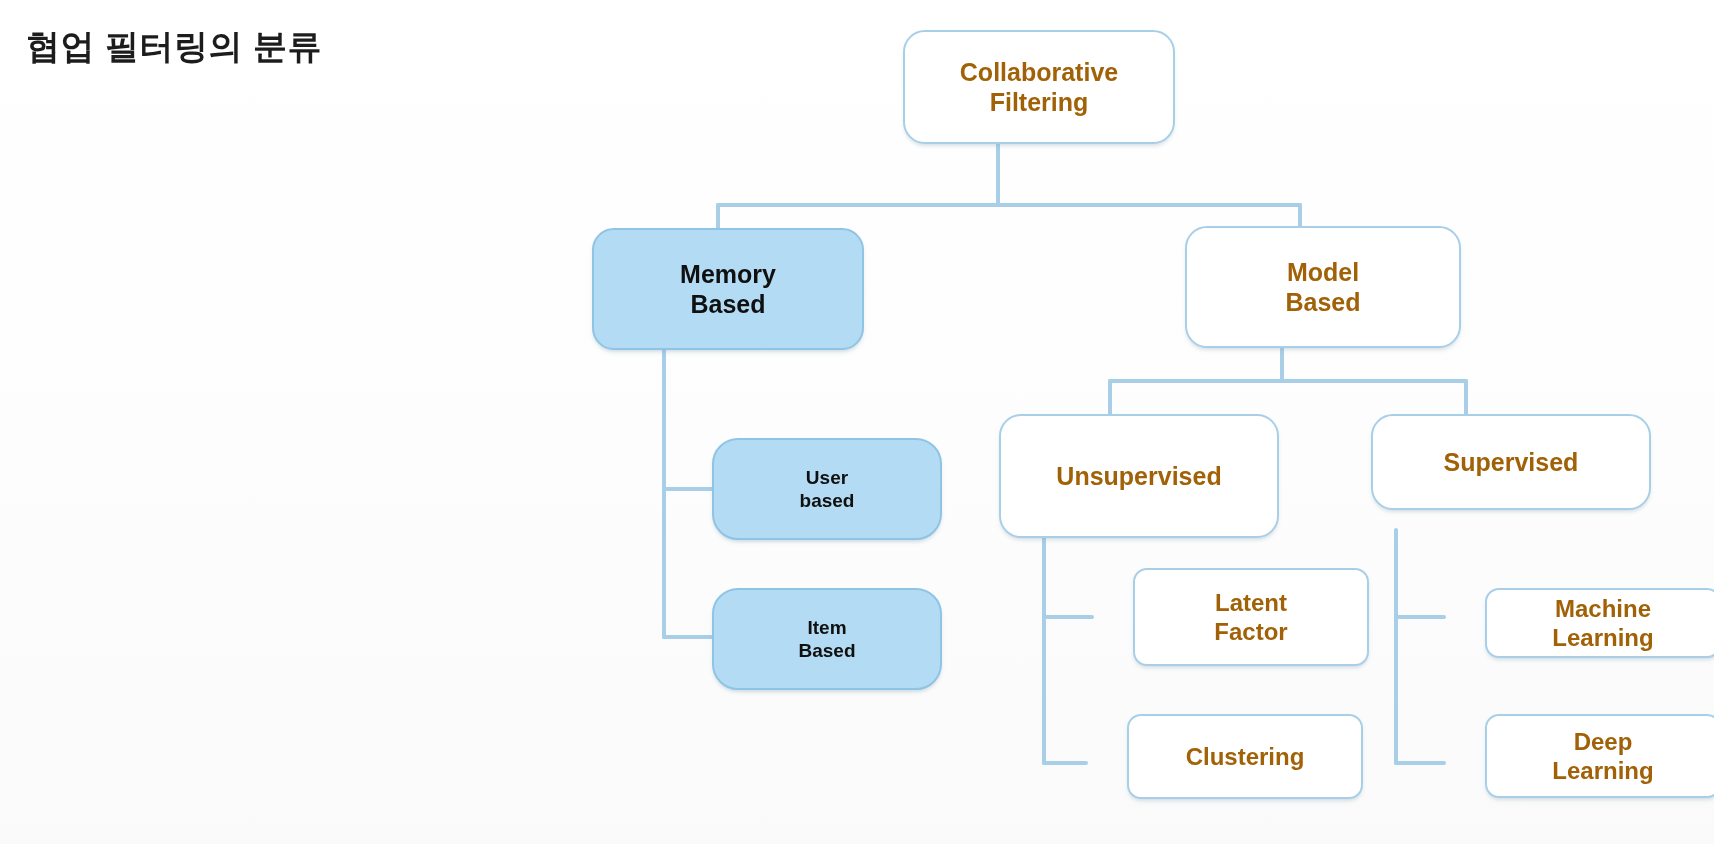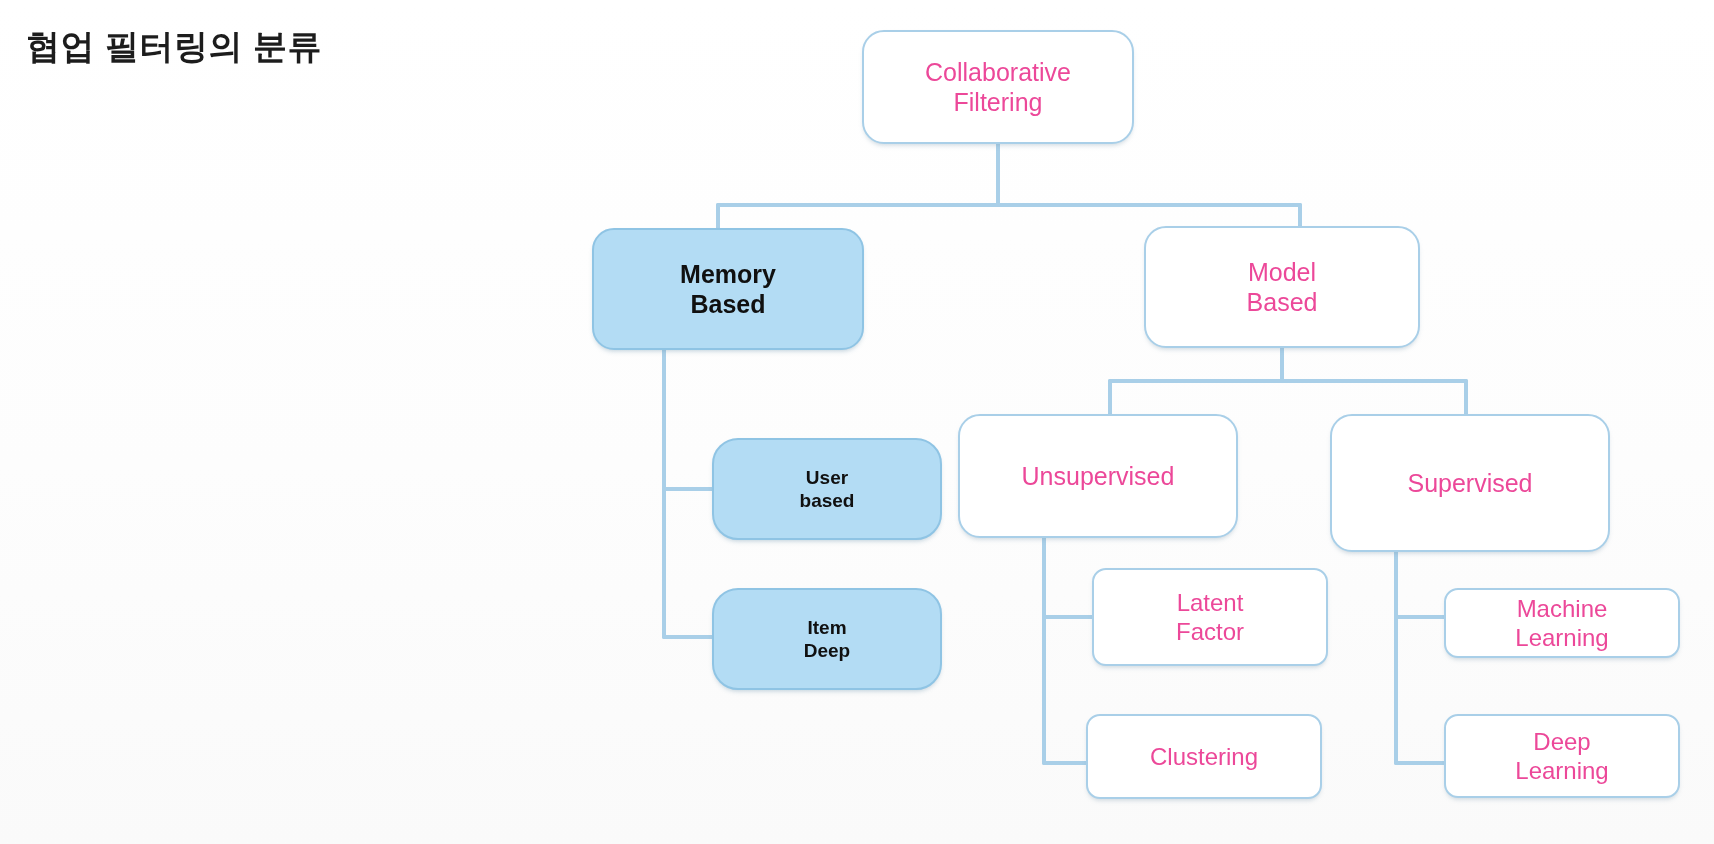--- a/index.html
+++ b/index.html
@@ -67,23 +67,24 @@
     line-height: 1.22;
     border-style: solid;
     border-width: 2px;
     white-space: pre-line;
     z-index: 3;
   }
 
   .node.plain {
     background: #ffffff;
     border-color: #a9cfe8;
-    color: #ec4899;
-    font-weight: normal;
+    color: #a16207;
+    font-weight: bold;
     box-shadow: 0 3px 5px -2px rgba(120,150,170,0.40);
+    margin-left: 41px;
   }
 
   .node.filled {
     background: #b3dcf4;
     border-color: #8fc4e4;
     color: #101010;
     font-weight: bold;
     box-shadow: 0 3px 5px -2px rgba(110,150,175,0.45);
   }
 
@@ -133,23 +134,23 @@
   <div id="node-layer">
       <div class="node plain n-root" style="left: 862px; top: 30px; width: 272px; height: 114px;"><span>Collaborative
 Filtering</span></div>
       <div class="node filled n-level1" style="left: 592px; top: 228px; width: 272px; height: 122px;"><span>Memory
 Based</span></div>
       <div class="node plain n-level1" style="left: 1144px; top: 226px; width: 276px; height: 122px;"><span>Model
 Based</span></div>
       <div class="node filled n-leaf-f" style="left: 712px; top: 438px; width: 230px; height: 102px;"><span>User
 based</span></div>
       <div class="node filled n-leaf-f" style="left: 712px; top: 588px; width: 230px; height: 102px;"><span>Item
-Deep</span></div>
+Based</span></div>
       <div class="node plain n-level2" style="left: 958px; top: 414px; width: 280px; height: 124px;"><span>Unsupervised</span></div>
-      <div class="node plain n-level2" style="left: 1330px; top: 414px; width: 280px; height: 138px;"><span>Supervised</span></div>
+      <div class="node plain n-level2" style="left: 1330px; top: 414px; width: 280px; height: 96px;"><span>Supervised</span></div>
       <div class="node plain n-leaf" style="left: 1092px; top: 568px; width: 236px; height: 98px;"><span>Latent
 Factor</span></div>
       <div class="node plain n-leaf" style="left: 1086px; top: 714px; width: 236px; height: 85px;"><span>Clustering</span></div>
       <div class="node plain n-leaf" style="left: 1444px; top: 588px; width: 236px; height: 70px;"><span>Machine
 Learning</span></div>
       <div class="node plain n-leaf" style="left: 1444px; top: 714px; width: 236px; height: 84px;"><span>Deep
 Learning</span></div>
     </div>
 
 </div>

